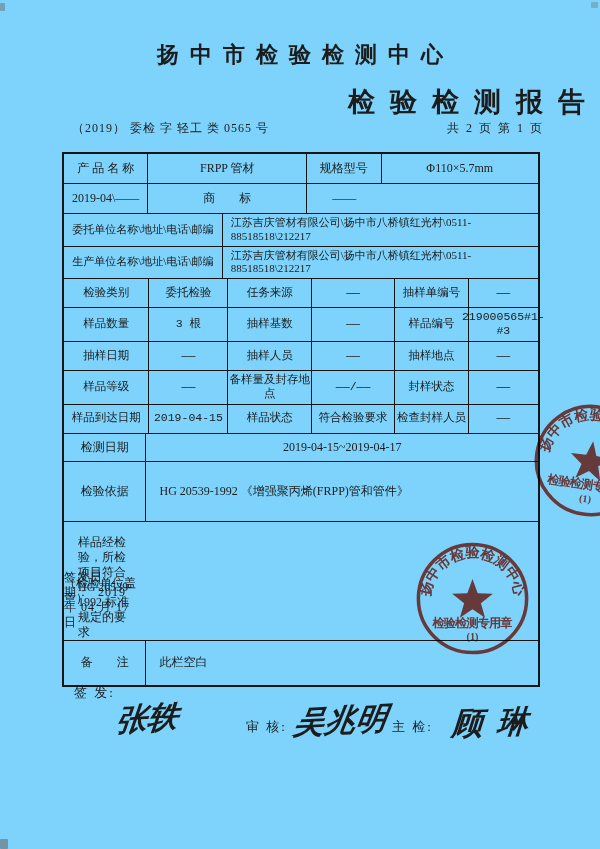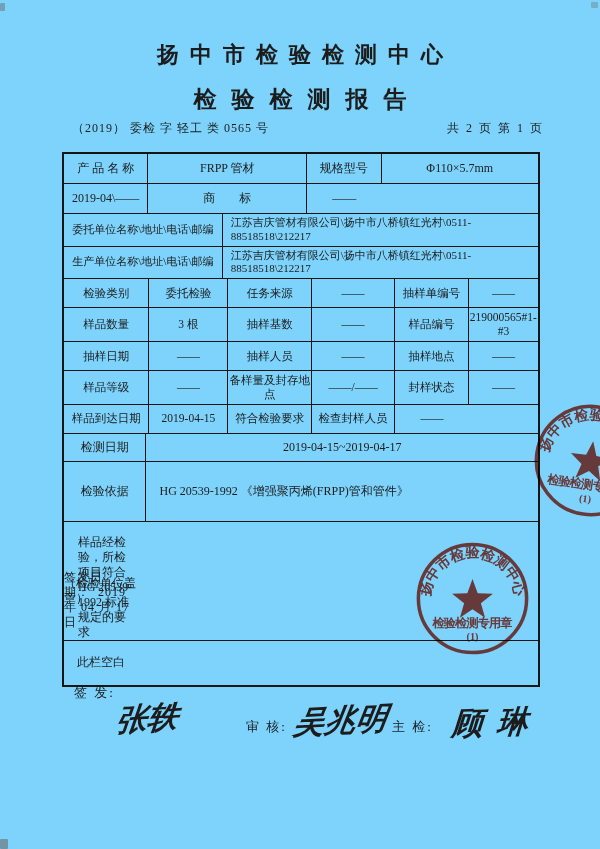--- a/index.html
+++ b/index.html
@@ -3,31 +3,31 @@
 <meta charset="utf-8">
 <style>
   html,body{margin:0;padding:0;background:#e8e8e6;}
   .page{
     position:relative;width:600px;height:849px;background:#7dd3fc;
     font-family:"Liberation Serif","DejaVu Serif",serif;color:#1c1c1c;
     overflow:hidden;margin:0 auto;
   }
   .org-name{position:absolute;top:40px;left:0;width:100%;text-align:center;
     font-size:22px;font-weight:bold;letter-spacing:11px;text-indent:11px;}
-  .report-title{position:absolute;top:84px;left:0;width:100%;text-align:center;
-    font-size:23px;font-weight:bold;letter-spacing:15px;text-indent:15px;}
+  .report-title{position:absolute;top:84px;left:0;width:100%;text-align:right;
+    font-size:27px;font-weight:bold;letter-spacing:15px;text-indent:15px;}
   .doc-number{position:absolute;top:120px;left:72px;font-size:12px;letter-spacing:1px;}
   .page-info{position:absolute;top:120px;right:56px;font-size:12px;letter-spacing:2px;}
 
   .report-table{position:absolute;left:62px;top:152px;width:478px;border:2px solid #151515;box-sizing:border-box;background:transparent;}
   .t-row{display:grid;border-bottom:1px solid #151515;box-sizing:border-box;}
   .t-row:last-child{border-bottom:none;}
   .r-a{grid-template-columns:17.8% 33.5% 15.7% 33%;min-height:30px;}
   .r-b{grid-template-columns:33.5% 66.5%;min-height:31px;}
-  .r-c{grid-template-columns:18% 16.7% 17.6% 17.6% 15.5% 14.6%;min-height:29px;}
+  .r-c{grid-template-columns:18% 16.7% 17.6% 17.6% 15.5% 14.6%;min-height:29px;font-family:Liberation Mono, monospace;}
   .r-d{grid-template-columns:17.4% 82.6%;min-height:28px;}
   .r-basis{min-height:60px;}
   .r-concl{min-height:118px;}
   .r-remark{min-height:44px;}
   .cell{border-right:1px solid #151515;display:flex;align-items:center;justify-content:center;
     text-align:center;font-size:12px;padding:2px 0;box-sizing:border-box;line-height:1.25;}
   .cell:last-child{border-right:none;}
   .r-c .cell{font-size:11.5px;}
   .small-label{font-size:11px;}
   .left-val{justify-content:flex-start;text-align:left;padding-left:8px;font-size:11px;}
@@ -115,20 +115,21 @@
       <div class="cell">——</div>
       <div class="cell small-label">备样量及封存地点</div>
       <div class="cell">——/——</div>
       <div class="cell">封样状态</div>
       <div class="cell">——</div>
     </div>
 
     <div class="t-row r-c">
       <div class="cell">样品到达日期</div>
       <div class="cell">2019-04-15</div>
+      <div class="cell">样品状态</div>
       <div class="cell">符合检验要求</div>
       <div class="cell small-label">检查封样人员</div>
       <div class="cell">——</div>
     </div>
 
     <div class="t-row r-d">
       <div class="cell">检测日期</div>
       <div class="cell">2019-04-15~2019-04-17</div>
     </div>
 
@@ -139,20 +140,21 @@
 
     <div class="t-row r-d r-concl">
       <div class="cell concl-val">
         <span>样品经检验，所检项目符合 HG 20539-1992 标准规定的要求</span>
         <span class="seal-hint">（检验单位盖章）</span>
         <span class="issue-line"><span>签发日期：</span>&nbsp;&nbsp;<span>2019 年 04 月 17 日</span></span>
       </div>
     </div>
 
     <div class="t-row r-d r-remark">
+      <div class="cell">备　　注</div>
       <div class="cell remark-val">此栏空白</div>
     </div>
 
   </div>
 
   <span class="sig-label" style="left:74px;top:684px;">签  发:</span>
   <span class="sig-name" style="left:116px;top:698px;transform:rotate(-4deg) skewX(-10deg);">张轶</span>
   <span class="sig-label" style="left:246px;top:718px;">审  核:</span>
   <span class="sig-name" style="left:294px;top:700px;transform:rotate(-3deg) skewX(-12deg);">吴兆明</span>
   <span class="sig-label" style="left:392px;top:718px;">主  检:</span>

